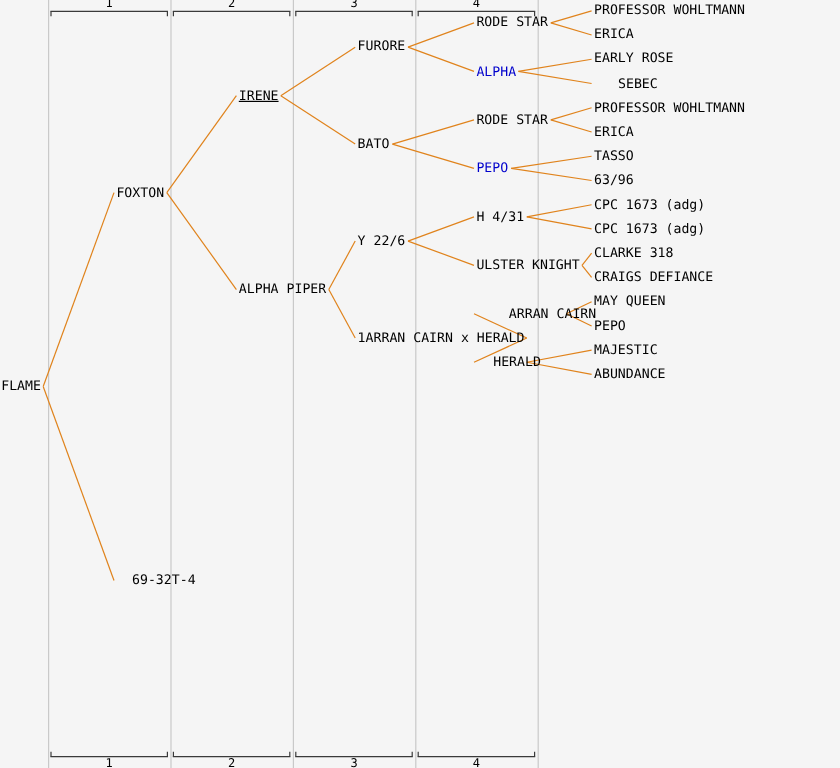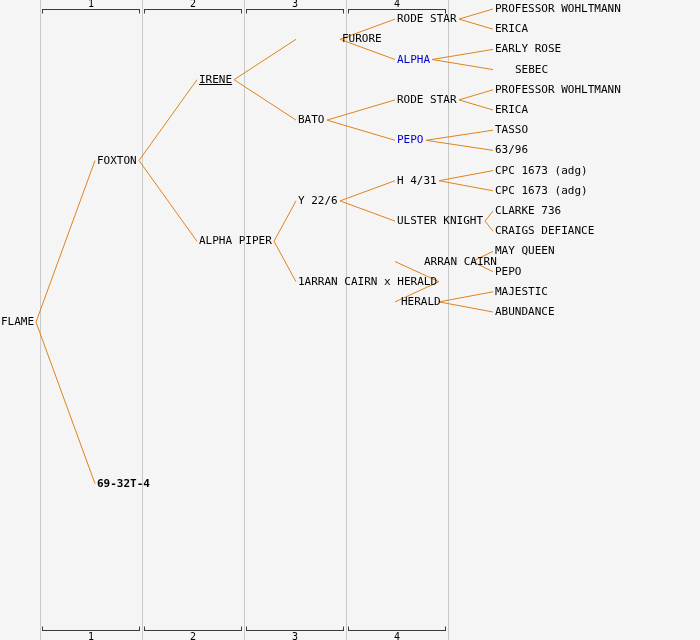--- a/index.html
+++ b/index.html
@@ -96,43 +96,43 @@
     <div class="scale-num" style="left: 91px; top: 632px; color: rgb(0, 0, 0);">1</div>
     <div class="scale-num" style="left: 193px; top: -1px; color: rgb(0, 0, 0);">2</div>
     <div class="scale-num" style="left: 193px; top: 632px; color: rgb(0, 0, 0);">2</div>
     <div class="scale-num" style="left: 295px; top: -1px; color: rgb(0, 0, 0);">3</div>
     <div class="scale-num" style="left: 295px; top: 632px; color: rgb(0, 0, 0);">3</div>
     <div class="scale-num" style="left: 397px; top: -1px; color: rgb(0, 0, 0);">4</div>
     <div class="scale-num" style="left: 397px; top: 632px; color: rgb(0, 0, 0);">4</div>
     <div class="node" style="left: 1px; top: 315px; color: rgb(0, 0, 0);">FLAME</div>
     <div class="node" style="left: 97px; top: 154px; color: rgb(0, 0, 0);">FOXTON</div>
     <div class="node" style="left: 199px; top: 73px; color: rgb(0, 0, 0); text-decoration: underline;">IRENE</div>
-    <div class="node" style="left: 298px; top: 32px; color: rgb(0, 0, 0); margin-left: 44px;">FURORE</div>
+    <div class="node" style="left: 298px; top: 32px; color: rgb(0, 0, 0);">FURORE</div>
     <div class="node" style="left: 397px; top: 12px; color: rgb(0, 0, 0);">RODE STAR</div>
     <div class="node" style="left: 495px; top: 2px; color: rgb(0, 0, 0);">PROFESSOR WOHLTMANN</div>
     <div class="node" style="left: 495px; top: 22px; color: rgb(0, 0, 0);">ERICA</div>
     <div class="node" style="left: 397px; top: 53px; color: rgb(0, 0, 204);">ALPHA</div>
     <div class="node" style="left: 495px; top: 42px; color: rgb(0, 0, 0);">EARLY ROSE</div>
     <div class="node" style="left: 495px; top: 63px; color: rgb(0, 0, 0); margin-left: 20px;">SEBEC</div>
     <div class="node" style="left: 298px; top: 113px; color: rgb(0, 0, 0);">BATO</div>
     <div class="node" style="left: 397px; top: 93px; color: rgb(0, 0, 0);">RODE STAR</div>
     <div class="node" style="left: 495px; top: 83px; color: rgb(0, 0, 0);">PROFESSOR WOHLTMANN</div>
     <div class="node" style="left: 495px; top: 103px; color: rgb(0, 0, 0);">ERICA</div>
     <div class="node" style="left: 397px; top: 133px; color: rgb(0, 0, 204);">PEPO</div>
     <div class="node" style="left: 495px; top: 123px; color: rgb(0, 0, 0);">TASSO</div>
     <div class="node" style="left: 495px; top: 143px; color: rgb(0, 0, 0);">63/96</div>
     <div class="node" style="left: 199px; top: 234px; color: rgb(0, 0, 0);">ALPHA PIPER</div>
     <div class="node" style="left: 298px; top: 194px; color: rgb(0, 0, 0);">Y 22/6</div>
     <div class="node" style="left: 397px; top: 174px; color: rgb(0, 0, 0);">H 4/31</div>
     <div class="node" style="left: 495px; top: 164px; color: rgb(0, 0, 0);">CPC 1673 (adg)</div>
     <div class="node" style="left: 495px; top: 184px; color: rgb(0, 0, 0);">CPC 1673 (adg)</div>
     <div class="node" style="left: 397px; top: 214px; color: rgb(0, 0, 0);">ULSTER KNIGHT</div>
-    <div class="node" style="left: 495px; top: 204px; color: rgb(0, 0, 0);">CLARKE 736</div>
+    <div class="node" style="left: 495px; top: 204px; color: rgb(0, 0, 0);">CLARKE 318</div>
     <div class="node" style="left: 495px; top: 224px; color: rgb(0, 0, 0);">CRAIGS DEFIANCE</div>
     <div class="node" style="left: 298px; top: 275px; color: rgb(0, 0, 0);">1ARRAN CAIRN x HERALD</div>
     <div class="node" style="left: 397px; top: 255px; color: rgb(0, 0, 0); margin-left: 27px;">ARRAN CAIRN</div>
     <div class="node" style="left: 495px; top: 244px; color: rgb(0, 0, 0);">MAY QUEEN</div>
     <div class="node" style="left: 495px; top: 265px; color: rgb(0, 0, 0);">PEPO</div>
-    <div class="node" style="left: 401px; top: 295px; color: rgb(0, 0, 0);">HERALD</div>
+    <div class="node" style="left: 411px; top: 295px; color: rgb(0, 0, 0);">HERALD</div>
     <div class="node" style="left: 495px; top: 285px; color: rgb(0, 0, 0);">MAJESTIC</div>
     <div class="node" style="left: 495px; top: 305px; color: rgb(0, 0, 0);">ABUNDANCE</div>
-    <div class="node" style="left: 97px; top: 477px; color: rgb(0, 0, 0); font-weight: bold;">69-32T-4</div>
+    <div class="node" style="left: 110px; top: 477px; color: rgb(0, 0, 0);">69-32T-4</div>
   </div>
 
 </body></html>

